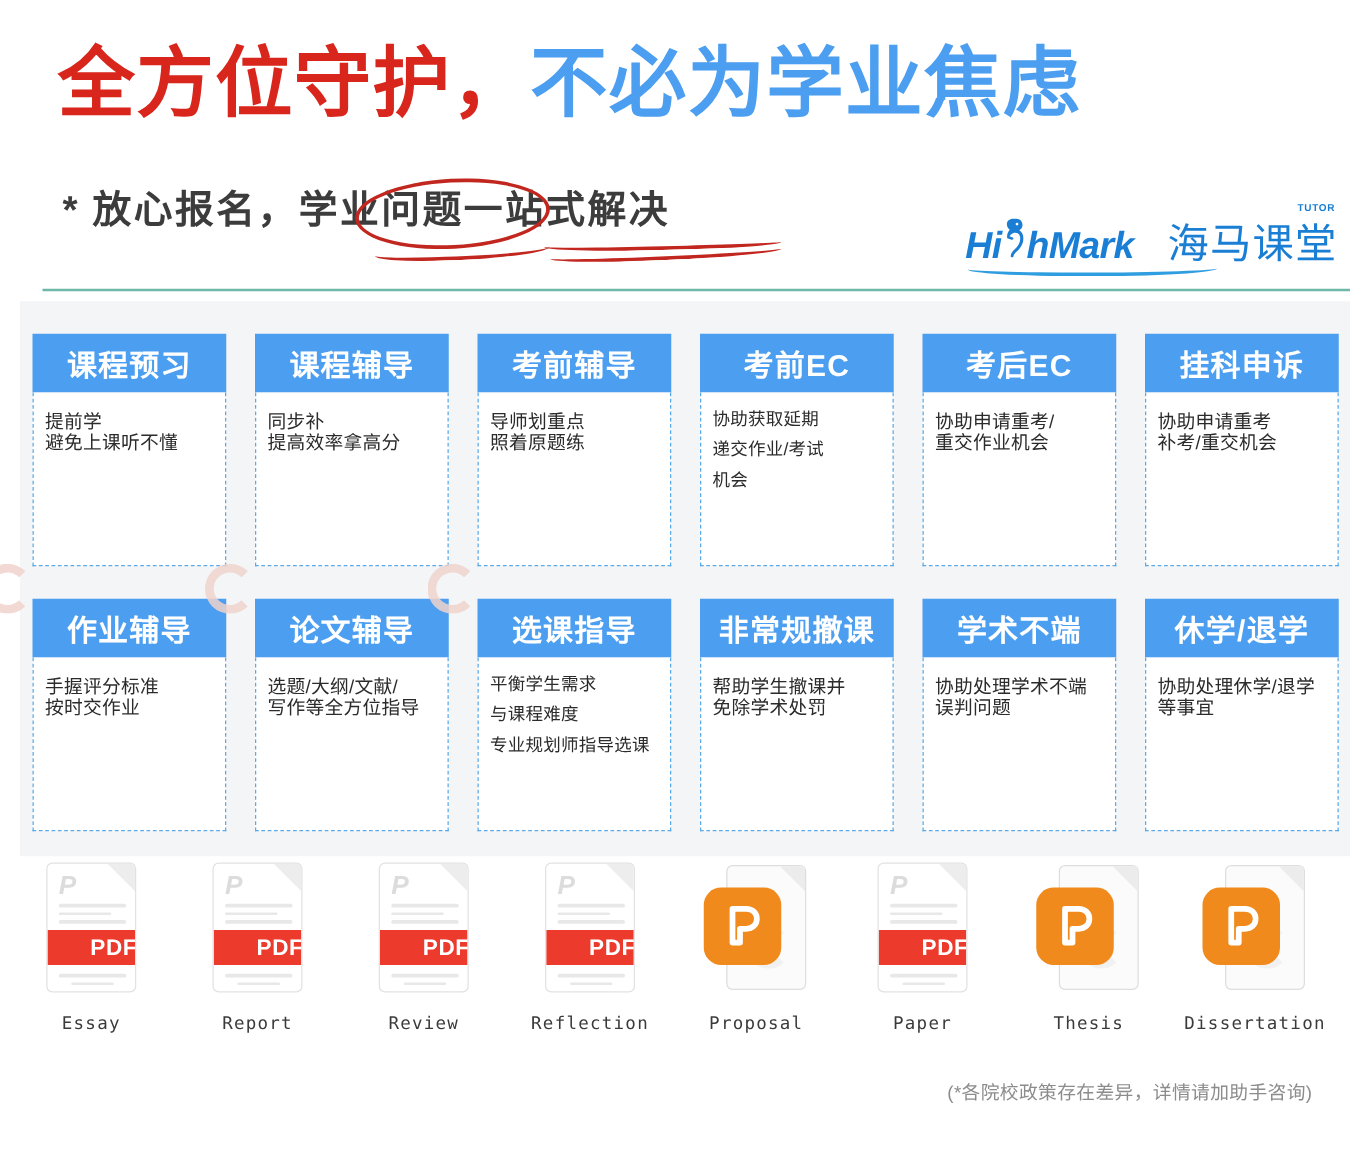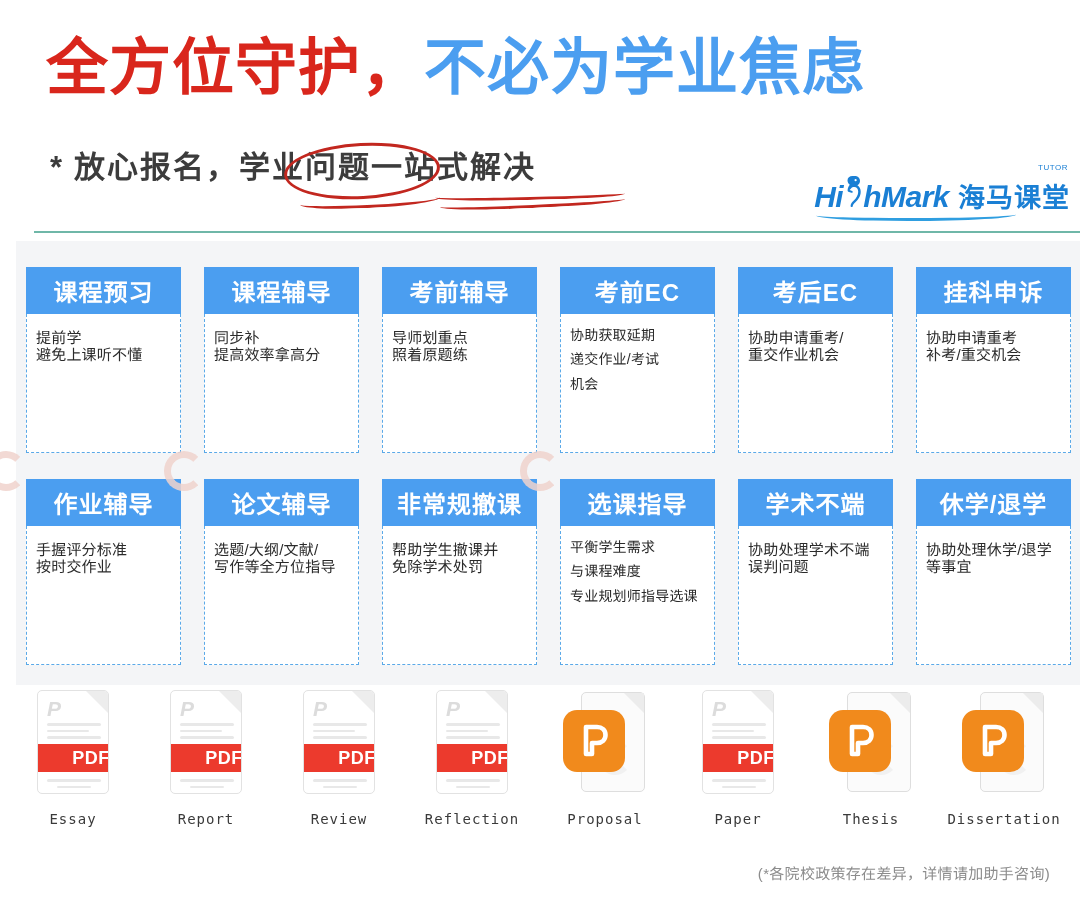--- a/index.html
+++ b/index.html
@@ -130,29 +130,29 @@
     height: 32px;
     margin: 0 1px;
     vertical-align: baseline;
   }
   .logo-tutor {
     position: absolute;
     right: 2px;
     top: -11px;
     font-size: 8px;
     font-style: normal;
-    font-weight: normal;
+    font-weight: bold;
     letter-spacing: 0.5px;
     color: #1a7fd4;
     background: #ffffff;
   }
   .logo-cn {
-    margin-left: 9px;
-    font-size: 27px;
-    font-weight: bold;
+    margin-left: 27px;
+    font-size: 33px;
+    font-weight: normal;
     font-style: normal;
     color: #1a7fd4;
     letter-spacing: 1px;
     line-height: 1;
   }
   .logo-swoosh {
     position: absolute;
     left: 2px;
     bottom: -9px;
     width: 200px;
@@ -495,36 +495,36 @@
           </div>
           <div class="card">
             <div class="card-header">论文辅导</div>
             <div class="card-body">
               <div class="card-line">选题/大纲/文献/</div>
               <div class="card-line">写作等全方位指导</div>
             </div>
             <span class="swirl" style="left: -40px; top: -28px;"></span>
           </div>
           <div class="card">
-            <div class="card-header">非常规撤课</div>
-            <div class="card-body">
-              <div class="card-line">帮助学生撤课并</div>
-              <div class="card-line">免除学术处罚</div>
-            </div>
-          </div>
-          <div class="card">
             <div class="card-header">选课指导</div>
             <div class="card-body dense">
               <div class="card-line">平衡学生需求</div>
               <div class="card-line">与课程难度</div>
               <div class="card-line">专业规划师指导选课</div>
             </div>
             <span class="swirl" style="left: -40px; top: -28px;"></span>
           </div>
           <div class="card">
+            <div class="card-header">非常规撤课</div>
+            <div class="card-body">
+              <div class="card-line">帮助学生撤课并</div>
+              <div class="card-line">免除学术处罚</div>
+            </div>
+          </div>
+          <div class="card">
             <div class="card-header">学术不端</div>
             <div class="card-body">
               <div class="card-line">协助处理学术不端</div>
               <div class="card-line">误判问题</div>
             </div>
           </div>
           <div class="card">
             <div class="card-header">休学/退学</div>
             <div class="card-body">
               <div class="card-line">协助处理休学/退学</div>

